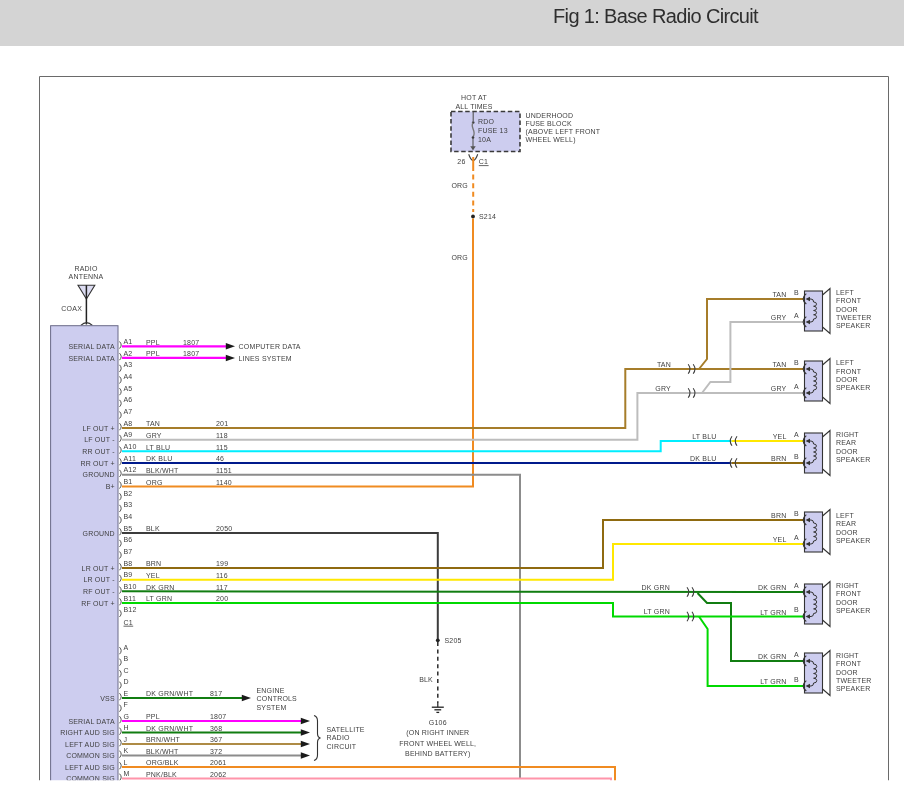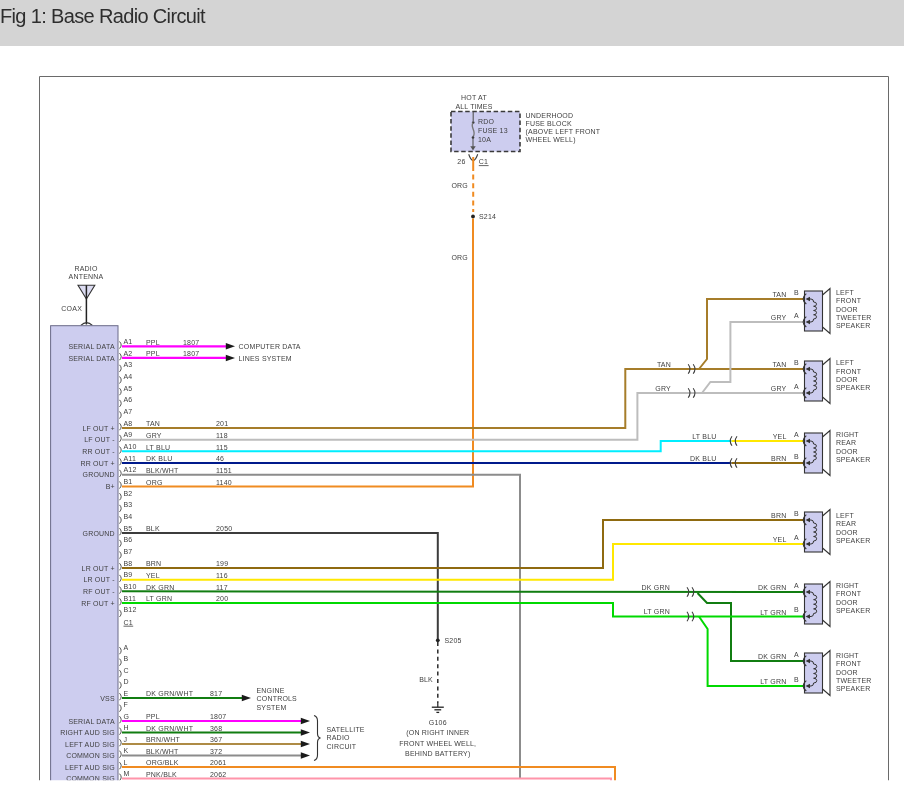--- a/index.html
+++ b/index.html
@@ -1,18 +1,18 @@
 <!DOCTYPE html>
 <html><head>
 <meta charset="utf-8">
 <style>
 html,body{margin:0;padding:0;width:904px;height:800px;background:#ffffff;overflow:hidden}
 body{font-family:"Liberation Sans",sans-serif}
 #bar{position:absolute;left:0;top:0;width:904px;height:46px;background:#d4d4d4}
-#title{position:absolute;left:0;top:5px;width:758px;text-align:left;font-size:20px;letter-spacing:-0.65px;color:#2e2e2e;font-family:"Liberation Sans",sans-serif}
+#title{position:absolute;left:0;top:5px;width:758px;text-align:right;font-size:20px;letter-spacing:-0.65px;color:#2e2e2e;font-family:"Liberation Sans",sans-serif}
 svg{position:absolute;left:0;top:0}
 svg text{font-family:"Liberation Sans",sans-serif}
 </style>
 </head>
 <body>
 <div id="bar"></div>
 <div id="title">Fig 1: Base Radio Circuit</div>
 <svg width="904" height="800" viewBox="0 0 904 800">
 <defs>
       <clipPath id="cp">

